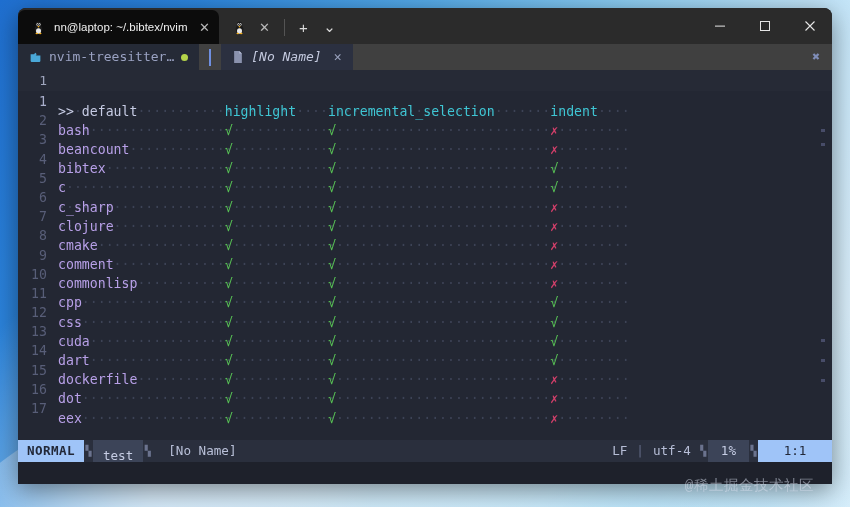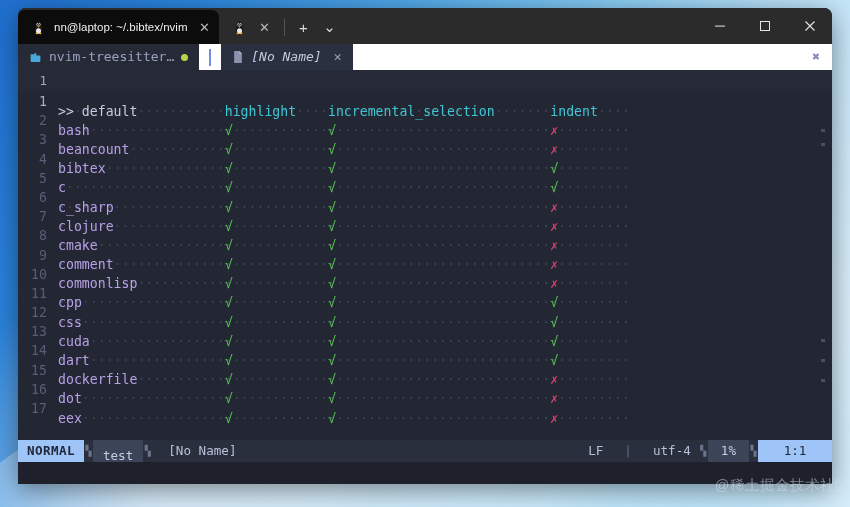--- a/index.html
+++ b/index.html
@@ -104,21 +104,21 @@
     font-size: 13.2px;
     line-height: 19.2px;
     color: #c7cbe0;
     position: relative;
   }
 
   
   .bufferline {
     height: 26px;
     flex: 0 0 26px;
-    background: #ffffff;
+    background: #404040;
     display: flex; align-items: center;
     font-size: 13px;
     position: relative;
   }
   .bl-item {
     height: 26px;
     display: flex; align-items: center;
     gap: 7px;
     padding: 0 11px;
     white-space: nowrap;
@@ -239,21 +239,21 @@
     display: flex; align-items: center; gap: 6px; flex-direction: column;
   }
   .sl-file {
     padding: 0 16px;
     display: flex; align-items: center;
     color: #b9c0d8;
   }
   .sl-spacer { flex: 1 1 auto; }
   .sl-plain {
     padding: 0 8px;
-    display: flex; align-items: center; gap: 21px;
+    display: flex; align-items: center; gap: 9px;
     color: #b6bdd6;
   }
   .sl-bar { color: #626a85; }
   .sl-pct {
     background: #3c4458;
     color: #c6cde4;
     padding: 0 13px;
     display: flex; align-items: center;
   }
   .sl-pos {
@@ -286,23 +286,23 @@
   
   .botfill {
     flex: 1 1 auto;
     background: #1e212b;
     position: relative;
   }
 
   
   .watermark {
     position: absolute;
-    right: 0; bottom: 12px;
+    right: 36px; bottom: 12px;
     color: rgba(215,222,238,.52);
-    font-family: Liberation Sans, sans-serif;
+    font-family: Liberation Mono, monospace;
     font-size: 14.5px;
     letter-spacing: .5px;
     white-space: nowrap;
   }
 </style>
 </head>
 <body>
 
 <div class="wallpaper"></div>
 

